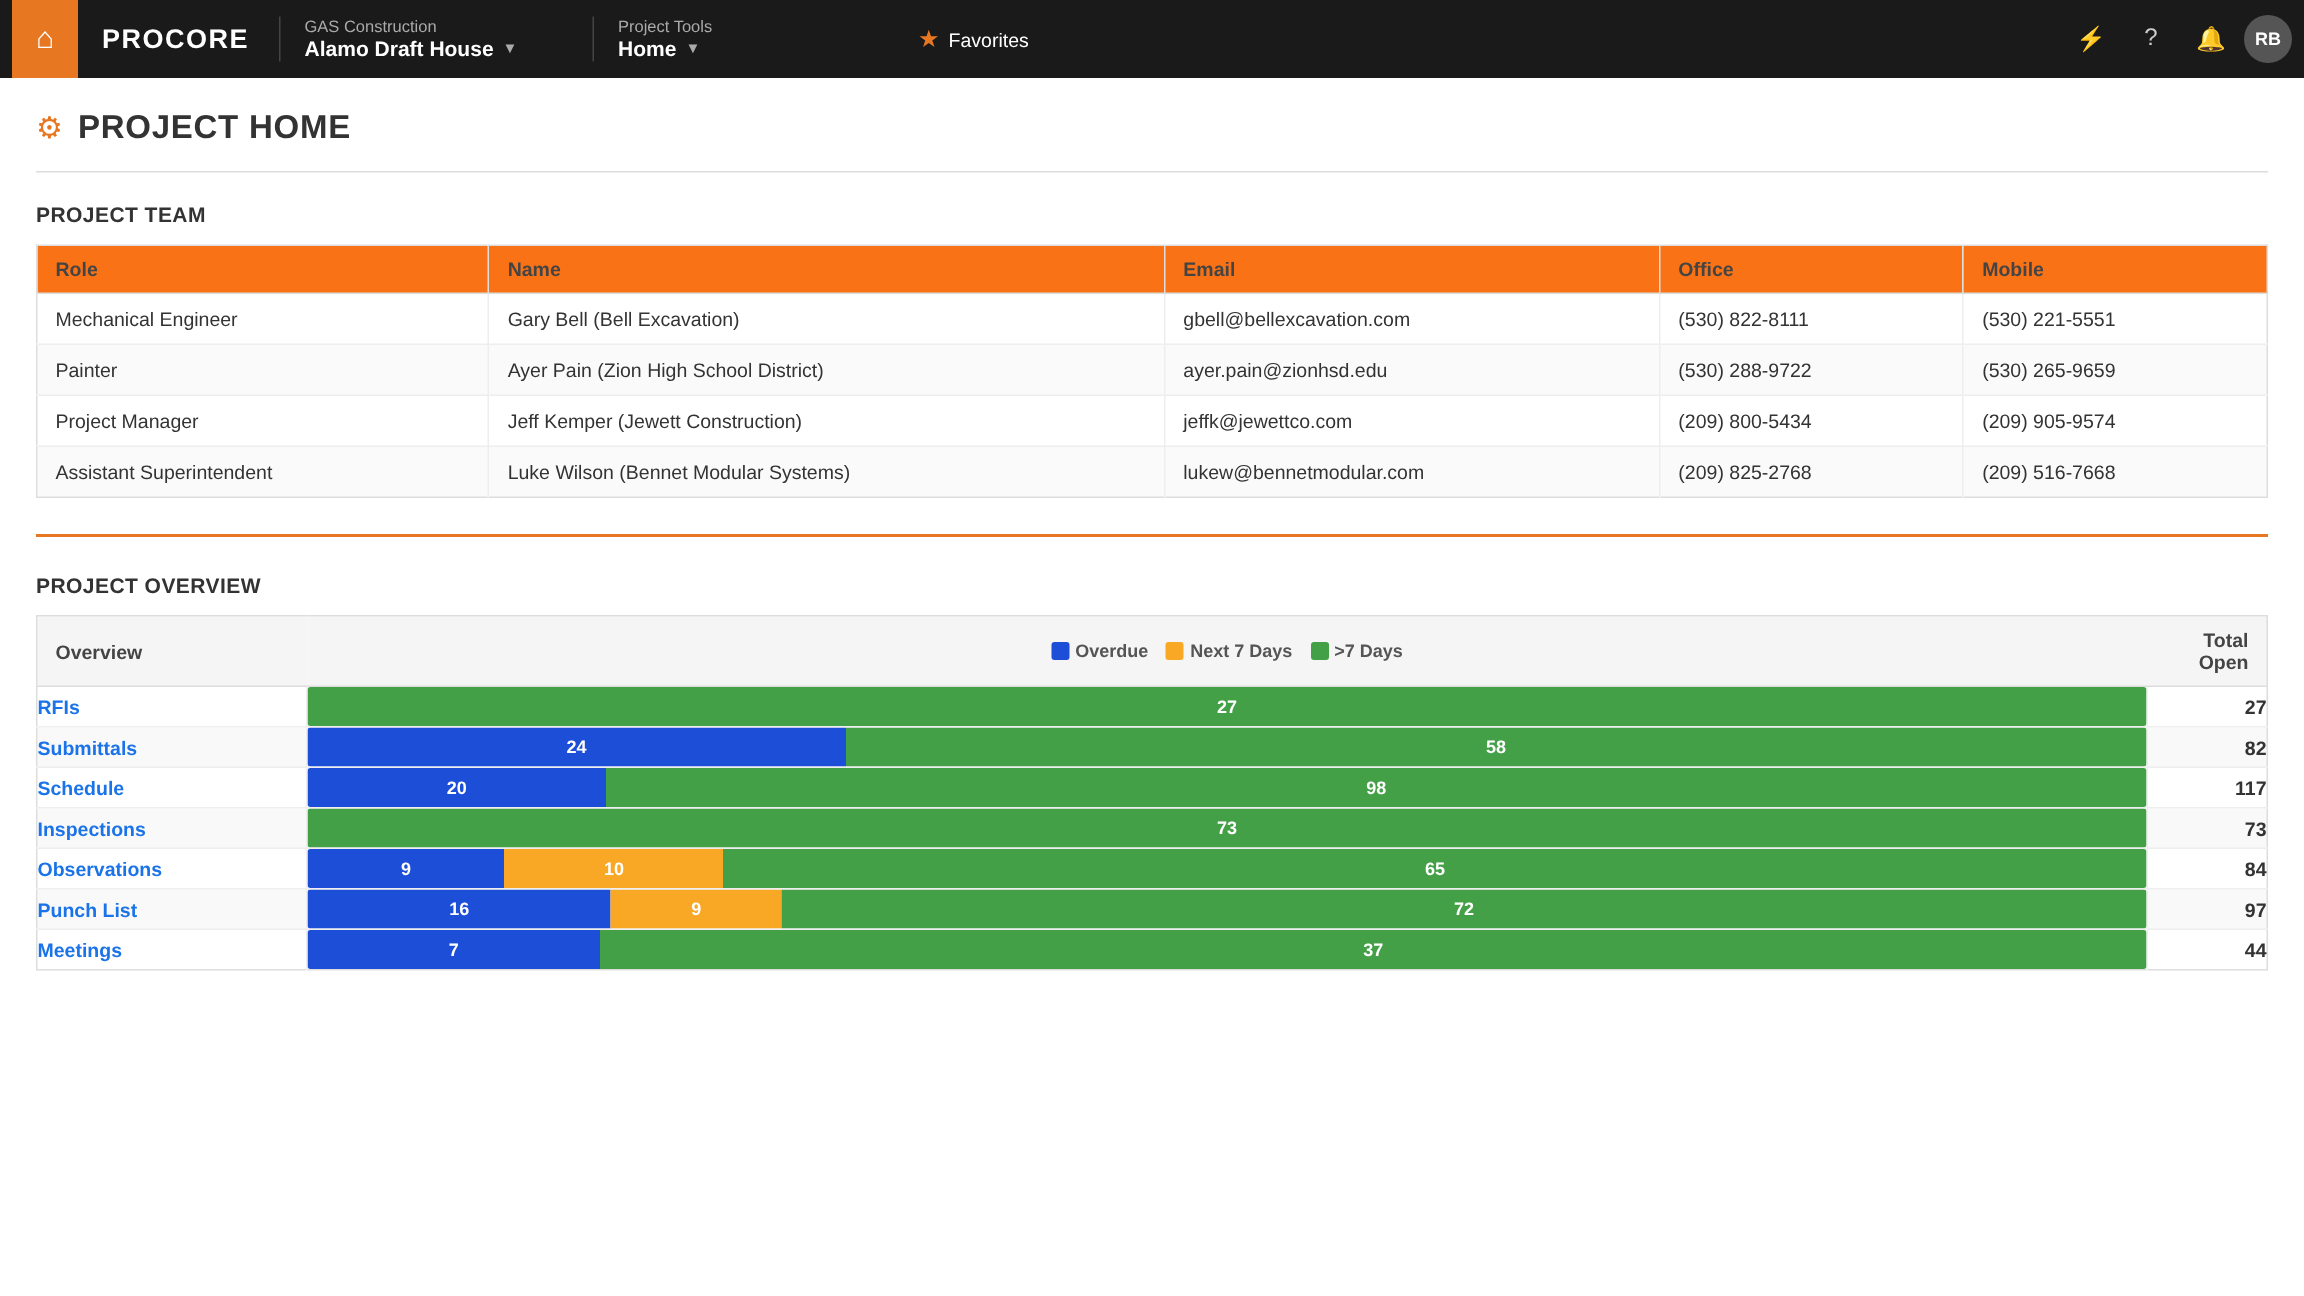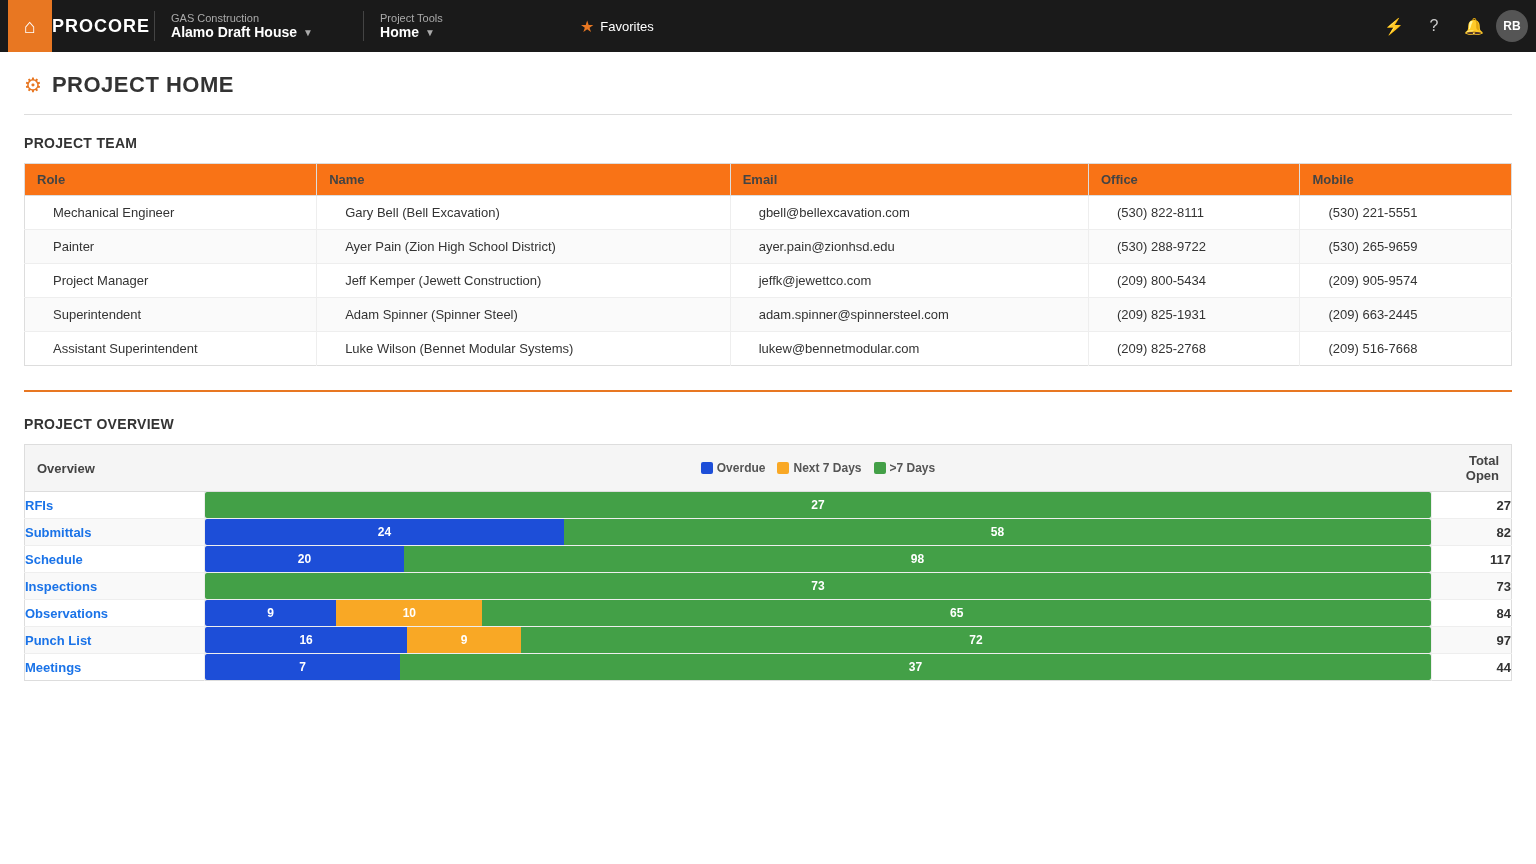--- a/index.html
+++ b/index.html
@@ -22,21 +22,21 @@
       align-items: center;
       justify-content: center;
       cursor: pointer;
       flex-shrink: 0;
     }
     .nav-home-icon {
       color: #fff;
       font-size: 20px;
     }
     .nav-logo {
-      padding: 0 0;
+      padding: 0 16px;
       color: #fff;
       font-size: 18px;
       font-weight: bold;
       letter-spacing: 1px;
       flex-shrink: 0;
     }
     .nav-divider {
       width: 1px;
       height: 30px;
       background: #444;
@@ -156,21 +156,21 @@
       padding: 8px 12px;
       text-align: left;
       font-size: 13px;
       font-weight: bold;
       color: #444;
       border-bottom: 1px solid #ddd;
       border-right: 1px solid #ddd;
     }
     .team-table th:last-child { border-right: none; }
     .team-table td {
-      padding: 9px 28px;
+      padding: 9px 12px;
       border-bottom: 1px solid #eee;
       border-right: 1px solid #eee;
       font-size: 13px;
       color: #333;
     }
     .team-table td:last-child { border-right: none; }
     .team-table tr:last-child td { border-bottom: none; }
     .team-table tr:nth-child(even) td { background: #fafafa; }
 
     
@@ -367,27 +367,20 @@
           <td>(530) 265-9659</td>
         </tr>
         <tr>
           <td>Project Manager</td>
           <td>Jeff Kemper (Jewett Construction)</td>
           <td>jeffk@jewettco.com</td>
           <td>(209) 800-5434</td>
           <td>(209) 905-9574</td>
         </tr>
         <tr>
-          <td>Superintendent</td>
-          <td>Adam Spinner (Spinner Steel)</td>
-          <td>adam.spinner@spinnersteel.com</td>
-          <td>(209) 825-1931</td>
-          <td>(209) 663-2445</td>
-        </tr>
-        <tr>
           <td>Assistant Superintendent</td>
           <td>Luke Wilson (Bennet Modular Systems)</td>
           <td>lukew@bennetmodular.com</td>
           <td>(209) 825-2768</td>
           <td>(209) 516-7668</td>
         </tr>
       </tbody>
   </table>
 
   <hr class="orange-divider">

